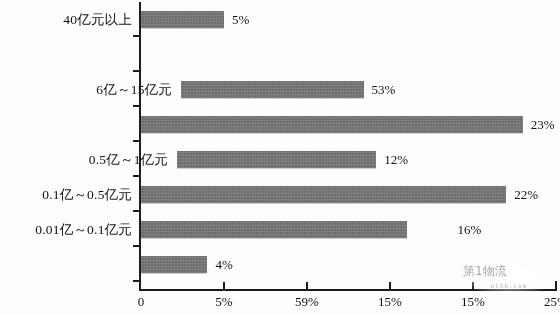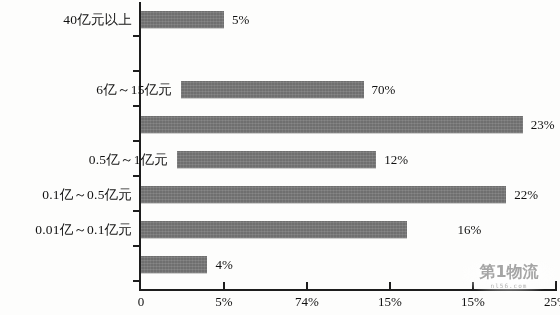--- a/index.html
+++ b/index.html
@@ -142,25 +142,25 @@
     width: 94px; height: 32px;
     background: radial-gradient(ellipse at 50% 45%, rgba(255,255,255,0.95) 35%, rgba(255,255,255,0.0) 78%);
   }
   .wm-text {
     position: absolute;
     left: 1px;
     top: 1px;
     width: 92px;
     height: 19px;
     line-height: 19px;
-    font-size: 16px;
-    font-weight: bold;
+    font-size: 12px;
+    font-weight: normal;
     color: #8d8d8d;
     letter-spacing: 0px;
-    text-align: center;
+    text-align: left;
     font-family: "DejaVu Sans", "Liberation Sans", sans-serif;
   }
   .wm-url {
     position: absolute;
     left: 1px;
     top: 20px;
     width: 92px;
     height: 9px;
     line-height: 9px;
     font-size: 6px;
@@ -183,21 +183,21 @@
       <div class="row" style="top: 2px;">
         <div class="cat-label">40亿元以上</div>
         <div class="bar" style="width: 83px;"></div>
         <div class="bar-value" style="left: 232px;">5%</div>
       </div>
       <div class="y-tick" style="top: 35px;"></div>
       <div class="y-tick" style="top: 70px;"></div>
       <div class="row" style="top: 72px; margin-left: 40px;">
         <div class="cat-label">6亿～15亿元</div>
         <div class="bar" style="width: 182.6px;"></div>
-        <div class="bar-value" style="left: 331.6px;">70%</div>
+        <div class="bar-value" style="left: 331.6px;">53%</div>
       </div>
       <div class="y-tick" style="top: 105px;"></div>
       <div class="row" style="top: 107px;">
         <div class="bar" style="width: 381.8px;"></div>
         <div class="bar-value" style="left: 530.8px;">23%</div>
       </div>
       <div class="y-tick" style="top: 140px;"></div>
       <div class="row" style="top: 142px; margin-left: 36px;">
         <div class="cat-label">0.5亿～1亿元</div>
         <div class="bar" style="width: 199.2px;"></div>
@@ -221,21 +221,21 @@
         <div class="bar-value" style="left: 215.4px;">4%</div>
       </div>
       <div class="y-tick" style="top: 280px;"></div>
     </div>
 
   <div id="xticks">
       <div class="x-tick-label" style="left: 141px;">0</div>
       <div class="x-tick" style="left: 223px;"></div>
       <div class="x-tick-label" style="left: 224px;">5%</div>
       <div class="x-tick" style="left: 306px;"></div>
-      <div class="x-tick-label" style="left: 307px;">74%</div>
+      <div class="x-tick-label" style="left: 307px;">59%</div>
       <div class="x-tick" style="left: 389px;"></div>
       <div class="x-tick-label" style="left: 390px;">15%</div>
       <div class="x-tick" style="left: 472px;"></div>
       <div class="x-tick-label" style="left: 473px;">15%</div>
       <div class="x-tick" style="left: 555px;"></div>
       <div class="x-tick-label" style="left: 556px;">25%</div>
     </div>
 
   <div class="watermark">
     <div class="wm-bg"></div>

